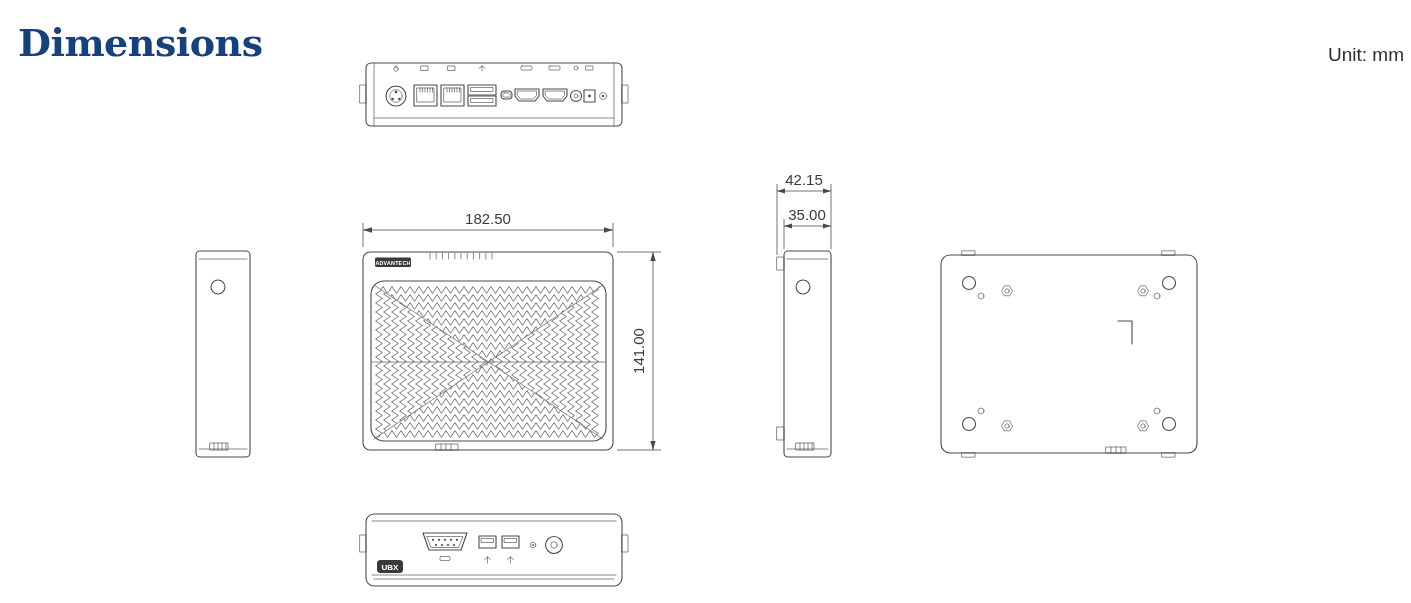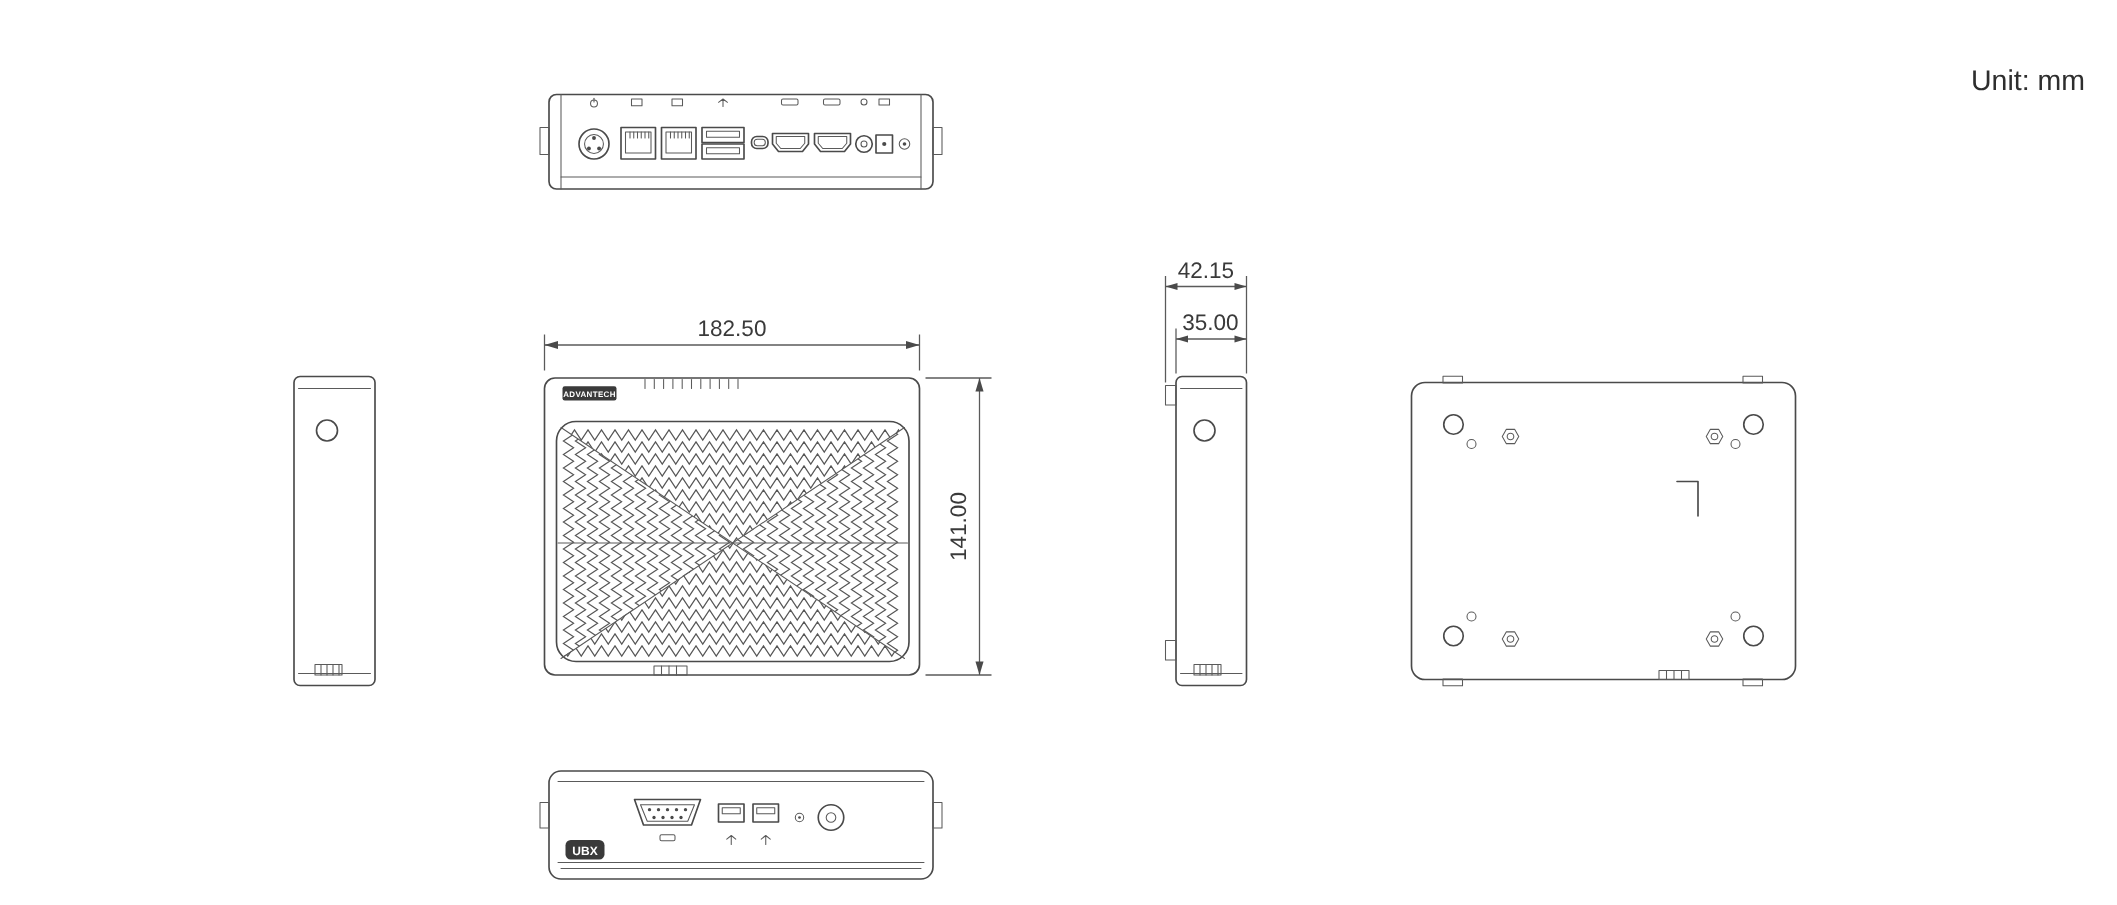--- a/index.html
+++ b/index.html
@@ -1,35 +1,36 @@
 <!DOCTYPE html>
 <html><head>
 <meta charset="utf-8">
 <style>
   html,body{margin:0;padding:0;background:#ffffff;}
   .stage{position:relative;width:1411px;height:603px;background:#fff;overflow:hidden;
          font-family:"Liberation Sans",sans-serif;}
   .title{position:absolute;left:18px;top:20px;font-family:"DejaVu Serif",serif;
          font-weight:700;font-size:38px;letter-spacing:-0.5px;color:#15417c;}
-  .unit{position:absolute;right:21px;top:44px;font-size:19px;color:#2e2e2e;margin-left:12px;}
+  .unit{position:absolute;right:7px;top:44px;font-size:19px;color:#2e2e2e;margin-left:12px;}
   svg{position:absolute;left:0;top:0;}
   .ln{stroke:#4a4a4a;stroke-width:1.1;fill:none;stroke-linejoin:round;stroke-linecap:round;}
   .ln2{stroke:#5a5a5a;stroke-width:0.7;fill:none;stroke-linejoin:round;stroke-linecap:round;}
   .pin{fill:#4a4a4a;stroke:none;}
   .dim{stroke:#5a5a5a;stroke-width:0.85;fill:none;}
   .arw{fill:#4a4a4a;stroke:none;}
   .dim-text{font:15px "Liberation Sans",sans-serif;fill:#3a3a3a;}
   .tag{fill:#3a3a3a;stroke:none;}
   .tag-text{font-weight:bold;fill:#ffffff;font-family:"Liberation Sans",sans-serif;}
   .vent polyline{fill:none;stroke:#575757;stroke-width:0.8;}
 </style>
 </head>
 <body>
 
 <div class="stage">
+  <div class="title">Dimensions</div>
   <div class="unit">Unit: mm</div>
 
   <svg width="1411" height="603" viewBox="0 0 1411 603">
     <defs>
       <clipPath id="clip-tb">
         <polygon points="374,285 603,285 488.5,362"></polygon>
         <polygon points="374,439 603,439 488.5,362"></polygon>
       </clipPath>
       <clipPath id="clip-lr">
         <polygon points="374,285 488.5,362 374,439"></polygon>

